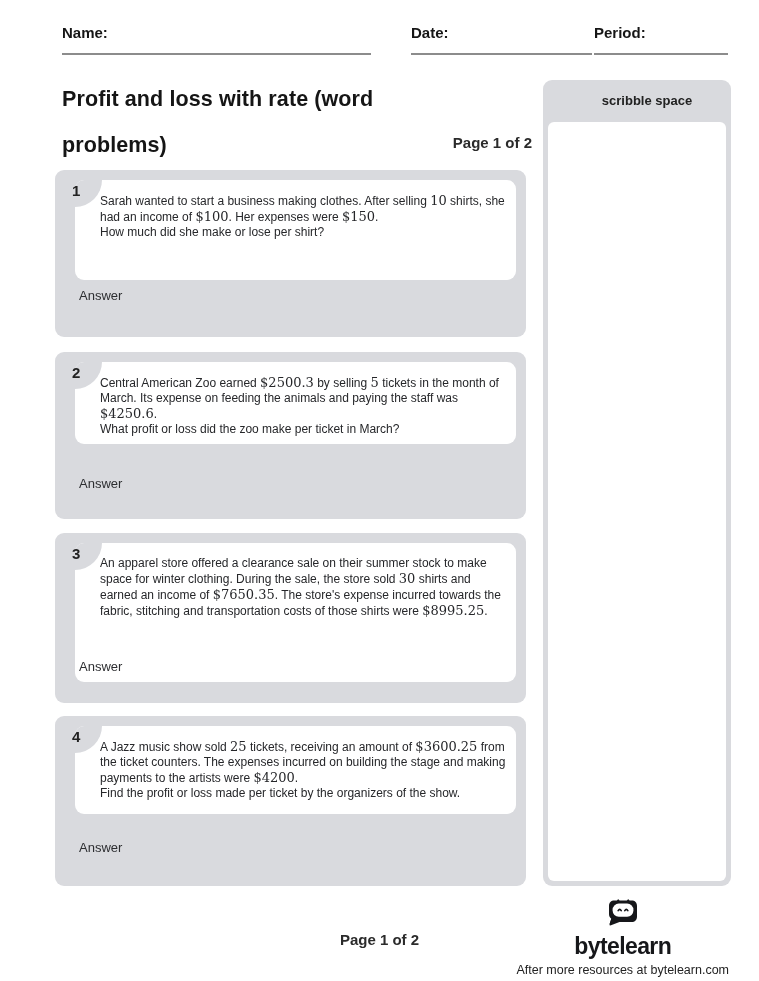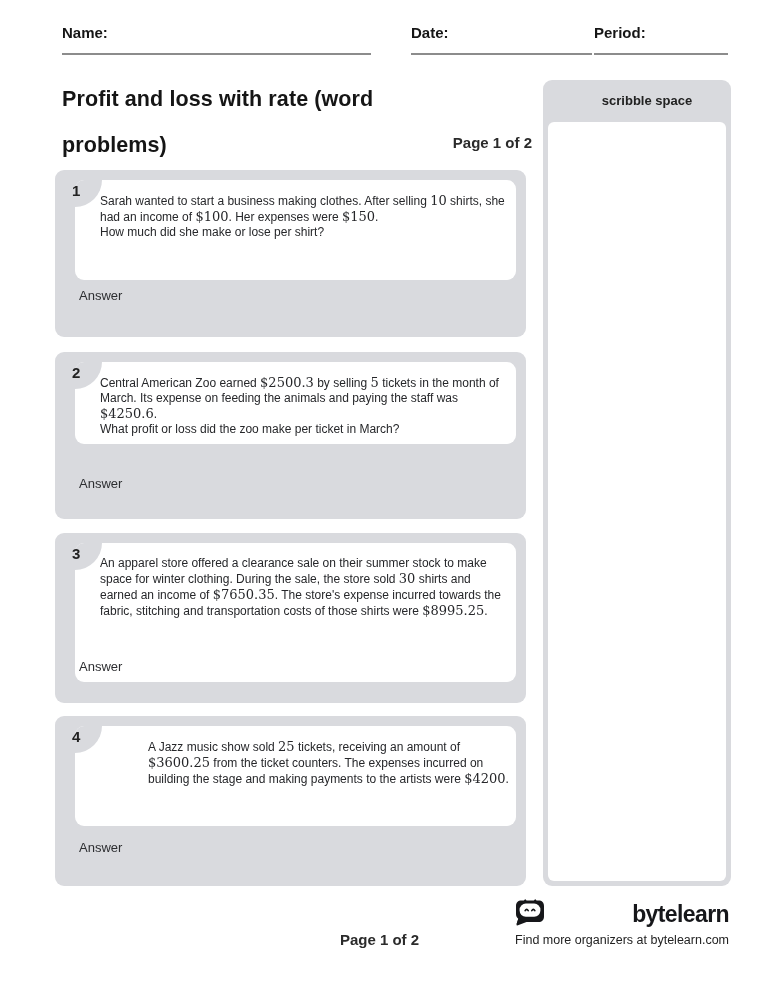--- a/index.html
+++ b/index.html
@@ -51,21 +51,21 @@
     position:absolute;left:17px;top:12px;z-index:3;
     font-size:15px;font-weight:bold;color:#222;
   }
   .panel{
     position:absolute;left:20px;right:10px;top:10px;
     background:#fff;border-radius:9px;overflow:hidden;
   }
   .q0 .panel{height:100px;}
   .q1 .panel{height:82px;}
   .q2 .panel{height:139px;}
-  .q3 .panel{height:100px;padding-left:48px;}
+  .q3 .panel{height:88px;}
   .panel::before{ 
     content:"";position:absolute;left:0;top:0;width:27px;height:27px;
     background:var(--card-gray);border-bottom-right-radius:100%;
   }
   .qtext{
     padding:13px 6px 0 25px;
     font-size:12px;line-height:15px;color:#26272a;letter-spacing:0px;
   }
   .qtext .math{
     font-family:"DejaVu Serif",serif;font-size:13px;
@@ -91,21 +91,21 @@
     position:absolute;left:5px;right:5px;top:42px;bottom:5px;
     background:#fff;border-radius:6px;
   }
 
   
   .page-indicator-bottom{
     position:absolute;left:0;width:759px;top:931px;text-align:center;
     font-size:15px;font-weight:bold;color:#2b2b2b;
   }
   .brand{position:absolute;right:30px;top:898px;text-align:right;}
-  .brand-row{display:flex;align-items:center;justify-content:space-between;gap:3px;}
+  .brand-row{display:flex;align-items:center;justify-content:space-between;gap:3px;flex-direction:column;}
   .brand-name{
     font-size:23px;font-weight:700;color:var(--brand);letter-spacing:-0.6px;
   }
   .tagline{margin-top:3px;font-size:12.5px;color:#222;}
 </style>
 </head>
 <body>
 
 <div class="page">
 
@@ -153,20 +153,21 @@
         </div>
       </div>
       <div class="answer">Answer</div>
     </div>
 
     <div class="card q3">
       <div class="qnum">4</div>
       <div class="panel">
         <div class="qtext">
           <div><span>A Jazz music show sold </span><span class="math">25</span><span> tickets, receiving an amount of </span><span class="math">$3600.25</span><span> from the ticket counters. The expenses incurred on building the stage and making payments to the artists were </span><span class="math">$4200</span><span>.</span></div>
+          <div><span>Find the profit or loss made per ticket by the organizers of the show.</span></div>
         </div>
       </div>
       <div class="answer">Answer</div>
     </div>
   </div>
 
   <div class="scribble">
     <div class="scribble-header">scribble space</div>
     <div class="scribble-area"></div>
   </div>
@@ -181,16 +182,16 @@
           <path d="M18 4 L20.2 1 L22.4 4 Z" fill="#16171a"></path>
           <path d="M6.5 2.5 H23.5 C27 2.5 29 4.5 29 8 V18.5 C29 22 27 24 23.5 24 H11.5 L3 27.3 C1.9 27.7 1.2 27 1.6 25.9 L3.3 20.8 C1.8 19.6 1 17.9 1 16 V8 C1 4.5 3 2.5 6.5 2.5 Z" fill="#16171a"></path>
           <rect x="4.6" y="5.6" width="20.8" height="13.2" rx="6.2" fill="#ffffff"></rect>
           <path d="M10.2 12.6 Q11.7 10.2 13.2 12.6" stroke="#16171a" stroke-width="1.7" fill="none" stroke-linecap="round"></path>
           <path d="M16.8 12.6 Q18.3 10.2 19.8 12.6" stroke="#16171a" stroke-width="1.7" fill="none" stroke-linecap="round"></path>
           <path d="M1.6 25.9 L9 23.2 C6 22.6 4.6 20.9 4.4 18.2 L3.3 20.8 Z" fill="#16171a"></path>
         </svg>
       </span>
       <span class="brand-name">bytelearn</span>
     </div>
-    <div class="tagline">Find more organizers at bytelearn.com</div>
+    <div class="tagline">After more resources at bytelearn.com</div>
   </div>
 
 </div>
 
 </body></html>

